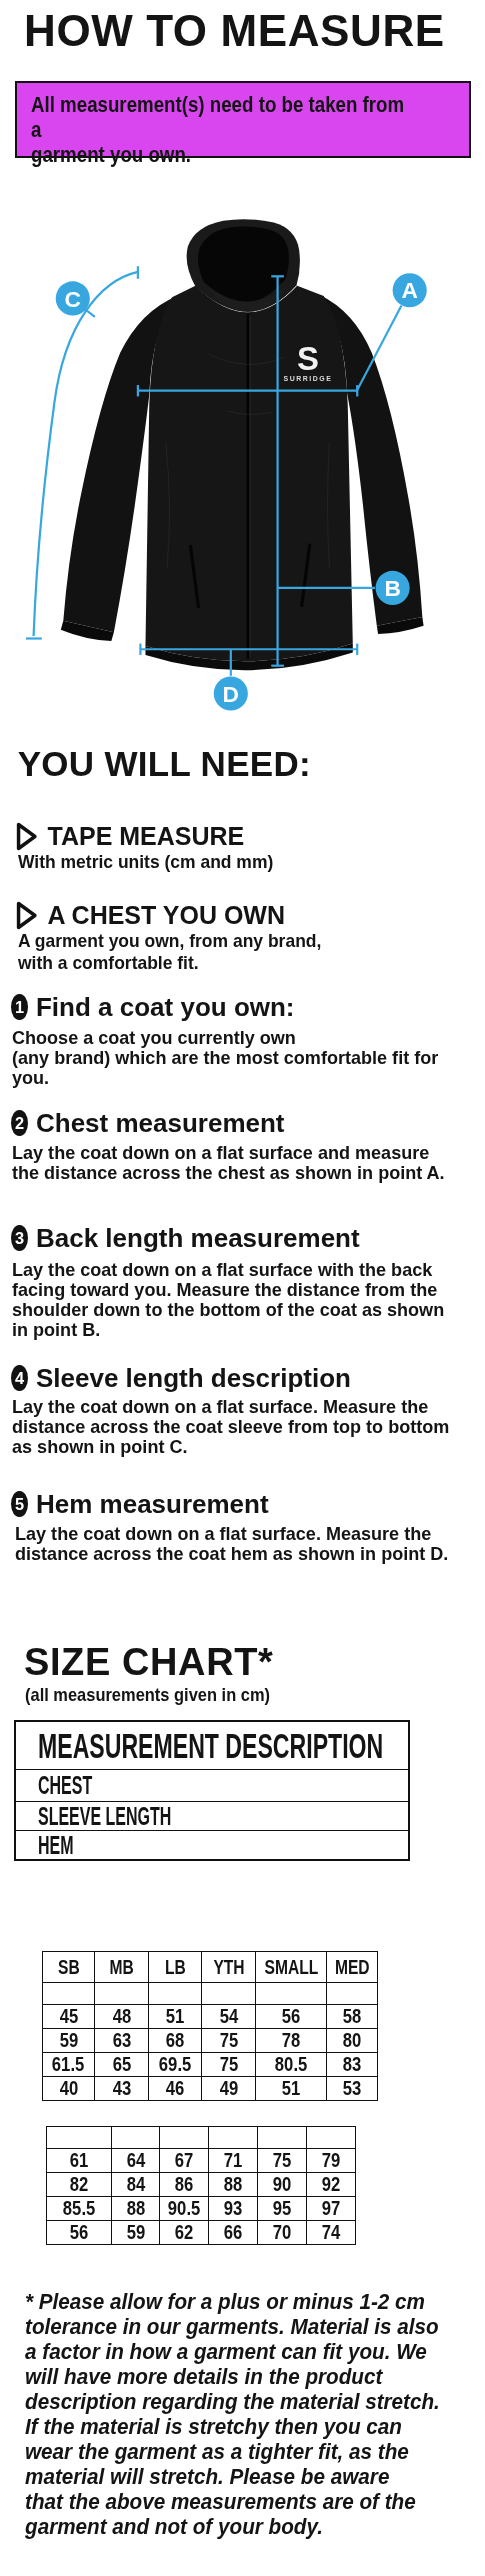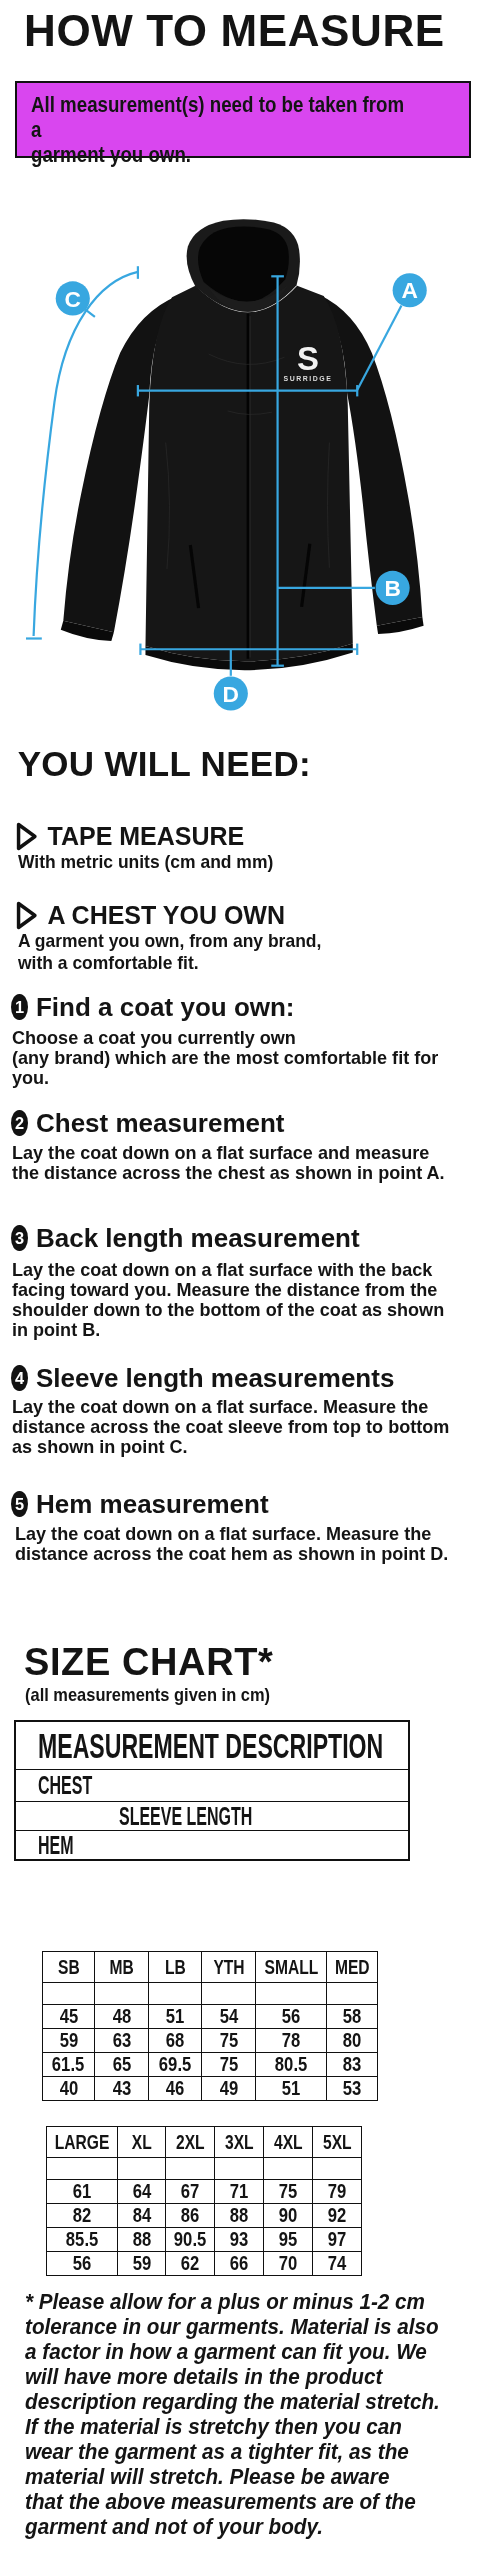--- a/index.html
+++ b/index.html
@@ -146,21 +146,21 @@
     <span class="badge">3</span>
     <span class="stepTitle">Back length measurement</span>
   </div>
   <div class="abs stepBody" style="left:12px;top:1260px;">Lay the coat down on a flat surface with the back
 facing toward you. Measure the distance from the
 shoulder down to the bottom of the coat as shown
 in point B.</div>
 
   <div class="abs stepRow" style="left:11.4px;top:1364px;">
     <span class="badge">4</span>
-    <span class="stepTitle">Sleeve length measurements</span>
+    <span class="stepTitle">Sleeve length description</span>
   </div>
   <div class="abs stepBody" style="left:12px;top:1397px;">Lay the coat down on a flat surface. Measure the
 distance across the coat sleeve from top to bottom
 as shown in point C.</div>
 
   <div class="abs stepRow" style="left:11.4px;top:1490px;">
     <span class="badge">5</span>
     <span class="stepTitle">Hem measurement</span>
   </div>
   <div class="abs stepBody" style="left:15px;top:1524px;">Lay the coat down on a flat surface. Measure the
@@ -169,21 +169,21 @@
   <div class="abs h3" style="left:24px;top:1641px;">SIZE CHART*</div>
   <div class="abs sub" style="left:25px;top:1685px;">(all measurements given in cm)</div>
 
   <div class="abs t1" style="left:14px;top:1720px;width:396px;">
     <div class="t1r" style="height:47px;">
       <span class="t1big">MEASUREMENT DESCRIPTION</span>
     </div>
     <div class="t1r" style="height:32px;">
       <span class="t1lab">CHEST</span>
     </div>
-    <div class="t1r" style="height:29px;justify-content:center;">
+    <div class="t1r" style="height:29px;">
       <span class="t1lab">SLEEVE LENGTH</span>
     </div>
     <div class="t1r" style="height:29px;">
       <span class="t1lab">HEM</span>
     </div>
   </div>
 
   <table class="sz abs" style="left:42px;top:1951px;">
     <colgroup>
         <col style="width:52px">
@@ -248,28 +248,20 @@
   <table class="sz abs" style="left:46px;top:2126px;">
     <colgroup>
         <col style="width:65px">
         <col style="width:48px">
         <col style="width:49px">
         <col style="width:49px">
         <col style="width:49px">
         <col style="width:49px">
       </colgroup>
     <tbody>
-        <tr style="height:31px">
-      <td><span class="szh">LARGE</span></td>
-      <td><span class="szh">XL</span></td>
-      <td><span class="szh">2XL</span></td>
-      <td><span class="szh">3XL</span></td>
-      <td><span class="szh">4XL</span></td>
-      <td><span class="szh">5XL</span></td>
-    </tr>
     <tr style="height:21.5px">
           <td></td>
           <td></td>
           <td></td>
           <td></td>
           <td></td>
           <td></td>
         </tr>
     <tr style="height:21.5px">
       <td><span class="szv">61</span></td>

